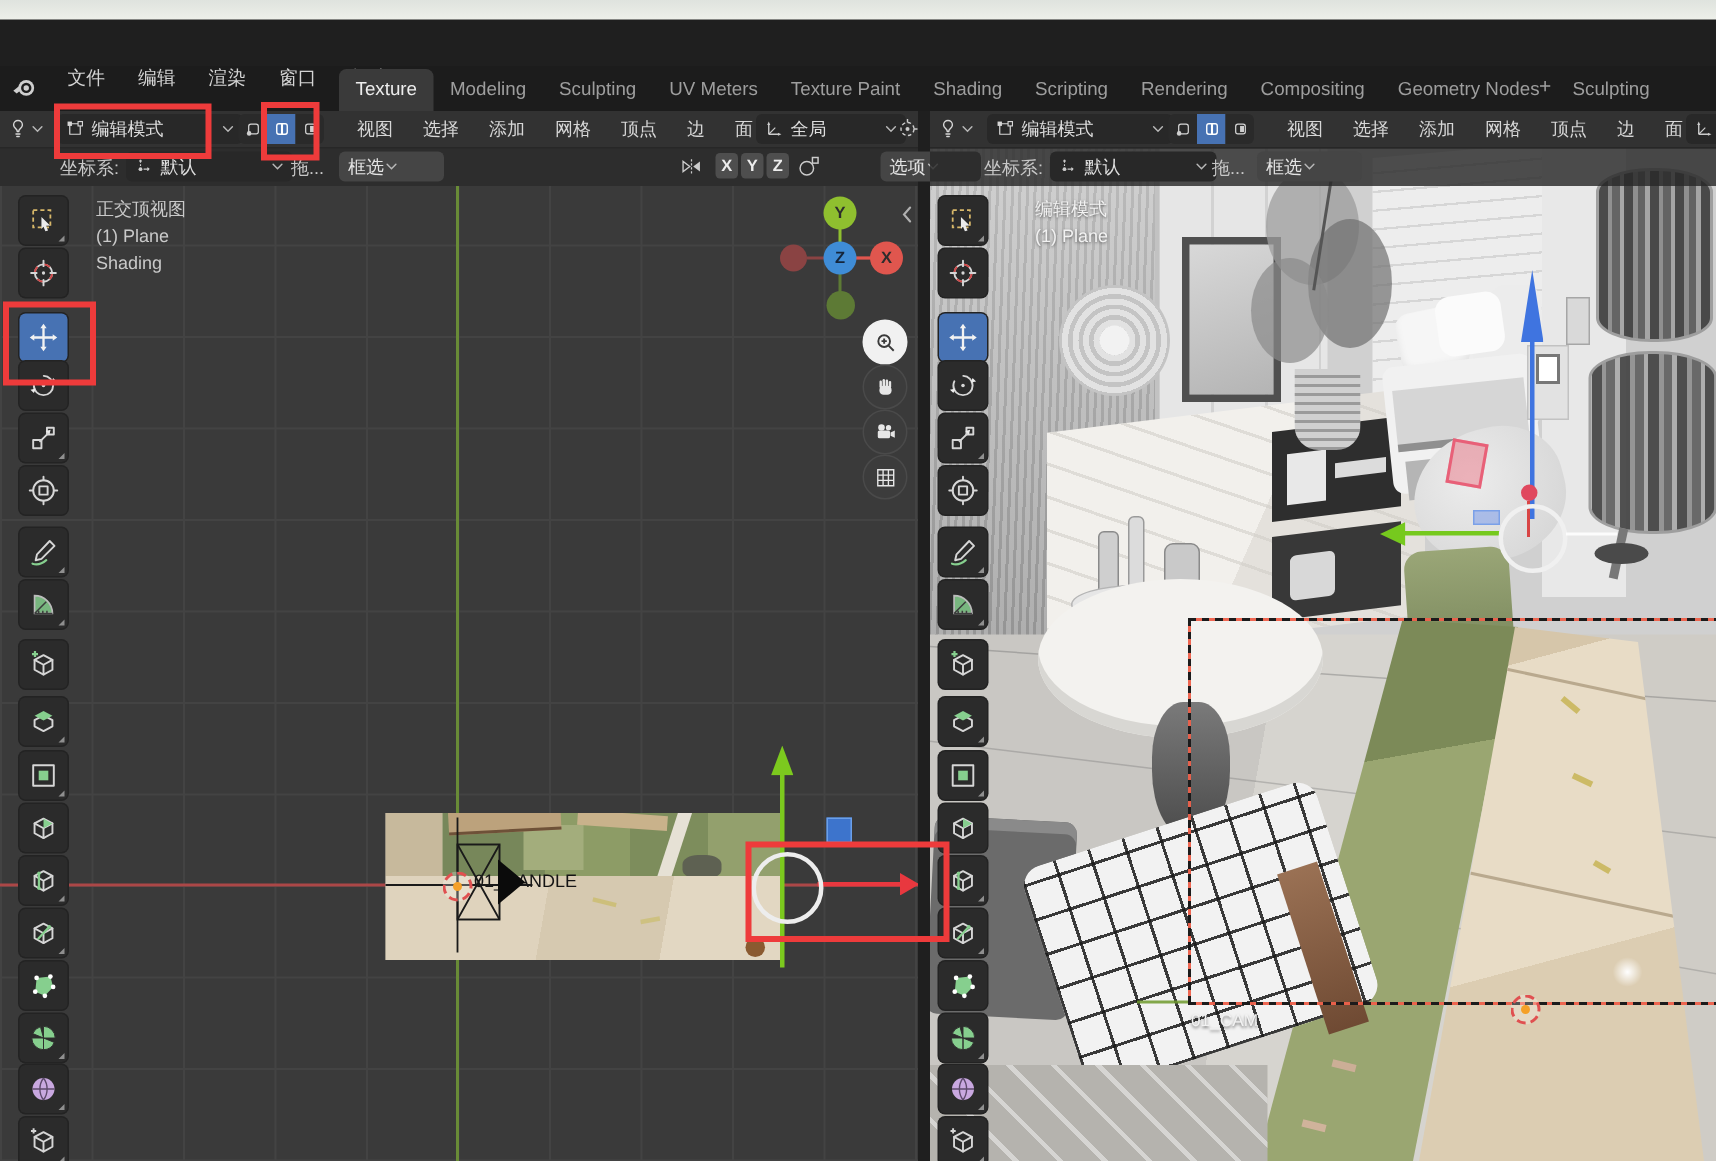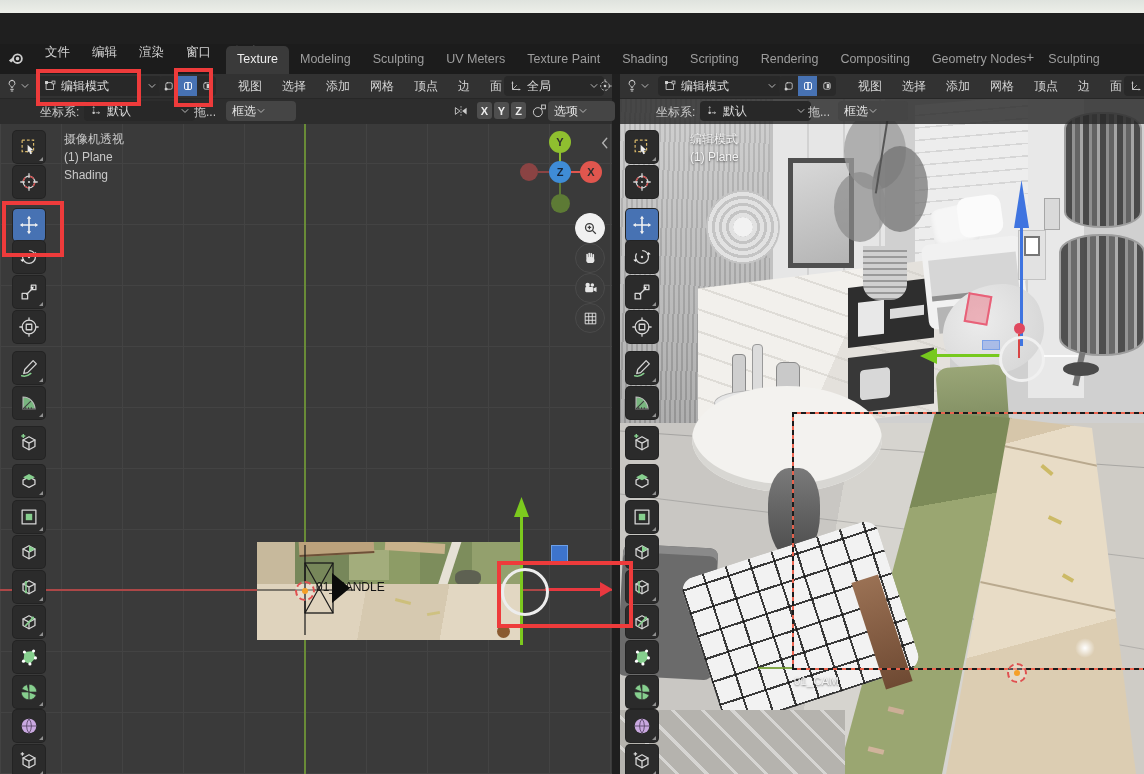--- a/index.html
+++ b/index.html
@@ -50,21 +50,21 @@
   .coord-label{left:40px;}
   .coord-dd{left:84px;top:3px;width:101px;height:20px;}
   .drag-label{left:194px;}
   .btn-dd{background:#454545;border-radius:4px;display:flex;align-items:center;padding:0 6px;color:#e3e3e3;font-size:12px;}
   .drag-dd{left:226px;top:3px;width:58px;height:20px;}
   .mirror-i{left:452px;top:4px;width:18px;height:18px;}
   .xyz{left:477px;top:4px;display:flex;}
   .xyz span{width:15px;height:17px;background:#4e4e4e;border-radius:3px;margin-right:2px;color:#ececec;
             font-size:11px;font-weight:bold;display:flex;align-items:center;justify-content:center;}
   .prop-i{left:530px;top:4px;width:18px;height:18px;}
-  .opt-dd{left:548px;top:3px;width:55px;height:20px;}
+  .opt-dd{left:587px;top:3px;width:55px;height:20px;}
 
   
   .vp{top:98px;height:676px;z-index:1;overflow:hidden;}
   .vp-l{left:0;width:612px;background-color:#3a3a3a;
         background-image:linear-gradient(to right,#434343 1px,transparent 1px),
                          linear-gradient(to bottom,#434343 1px,transparent 1px);
         background-size:61px 61px;background-position:0 4px;}
   .vp-r{left:620px;width:524px;background:#d0d0d0;}
 
   .ovl{font-size:12px;line-height:18px;white-space:nowrap;}
@@ -171,21 +171,21 @@
         <i></i>
       </div>
 
     <div class="abs" style="left:520px;top:418px;width:3px;height:129px;background:#7cc91e;"></div>
     <div class="abs" style="left:514px;top:399px;width:15px;height:20px;background:#7cc91e;clip-path:polygon(50% 0,100% 100%,0 100%);"></div>
     <div class="abs" style="left:545px;top:490px;width:56px;height:3px;background:#e8383f;"></div>
     <div class="abs" style="left:600px;top:484px;width:13px;height:15px;background:#e8383f;clip-path:polygon(0 0,100% 50%,0 100%);"></div>
     <div class="abs" style="left:501px;top:470px;width:42px;height:42px;border:3px solid #ededed;border-radius:50%;"></div>
     <div class="abs" style="left:551px;top:447px;width:15px;height:15px;background:#3d74cc;border:1px solid #6b9fe8;"></div>
 
-    <div class="abs ovl ovl-l" style="left:64px;top:32px;">摄像机透视</div>
+    <div class="abs ovl ovl-l" style="left:64px;top:32px;">正交顶视图</div>
     <div class="abs ovl ovl-l" style="left:64px;top:50px;">(1) Plane</div>
     <div class="abs ovl ovl-l" style="left:64px;top:68px;">Shading</div>
 
     <div class="abs" style="left:538px;top:73px;width:43px;height:2px;background:#8a4343;"></div>
     <div class="abs" style="left:570px;top:73px;width:21px;height:2px;background:#e0564e;"></div>
     <div class="abs" style="left:559px;top:44px;width:2px;height:30px;background:#8fbf2f;"></div>
     <div class="abs" style="left:559px;top:84px;width:2px;height:21px;background:#5d7a35;"></div>
     <div class="abs ball" style="left:549px;top:33px;width:22px;height:22px;background:#8fbf2f;">Y</div>
     <div class="abs ball" style="left:580px;top:63px;width:22px;height:22px;background:#e0564e;">X</div>
     <div class="abs ball" style="left:549px;top:63px;width:22px;height:22px;background:#3f8cd6;color:#15253a;">Z</div>

